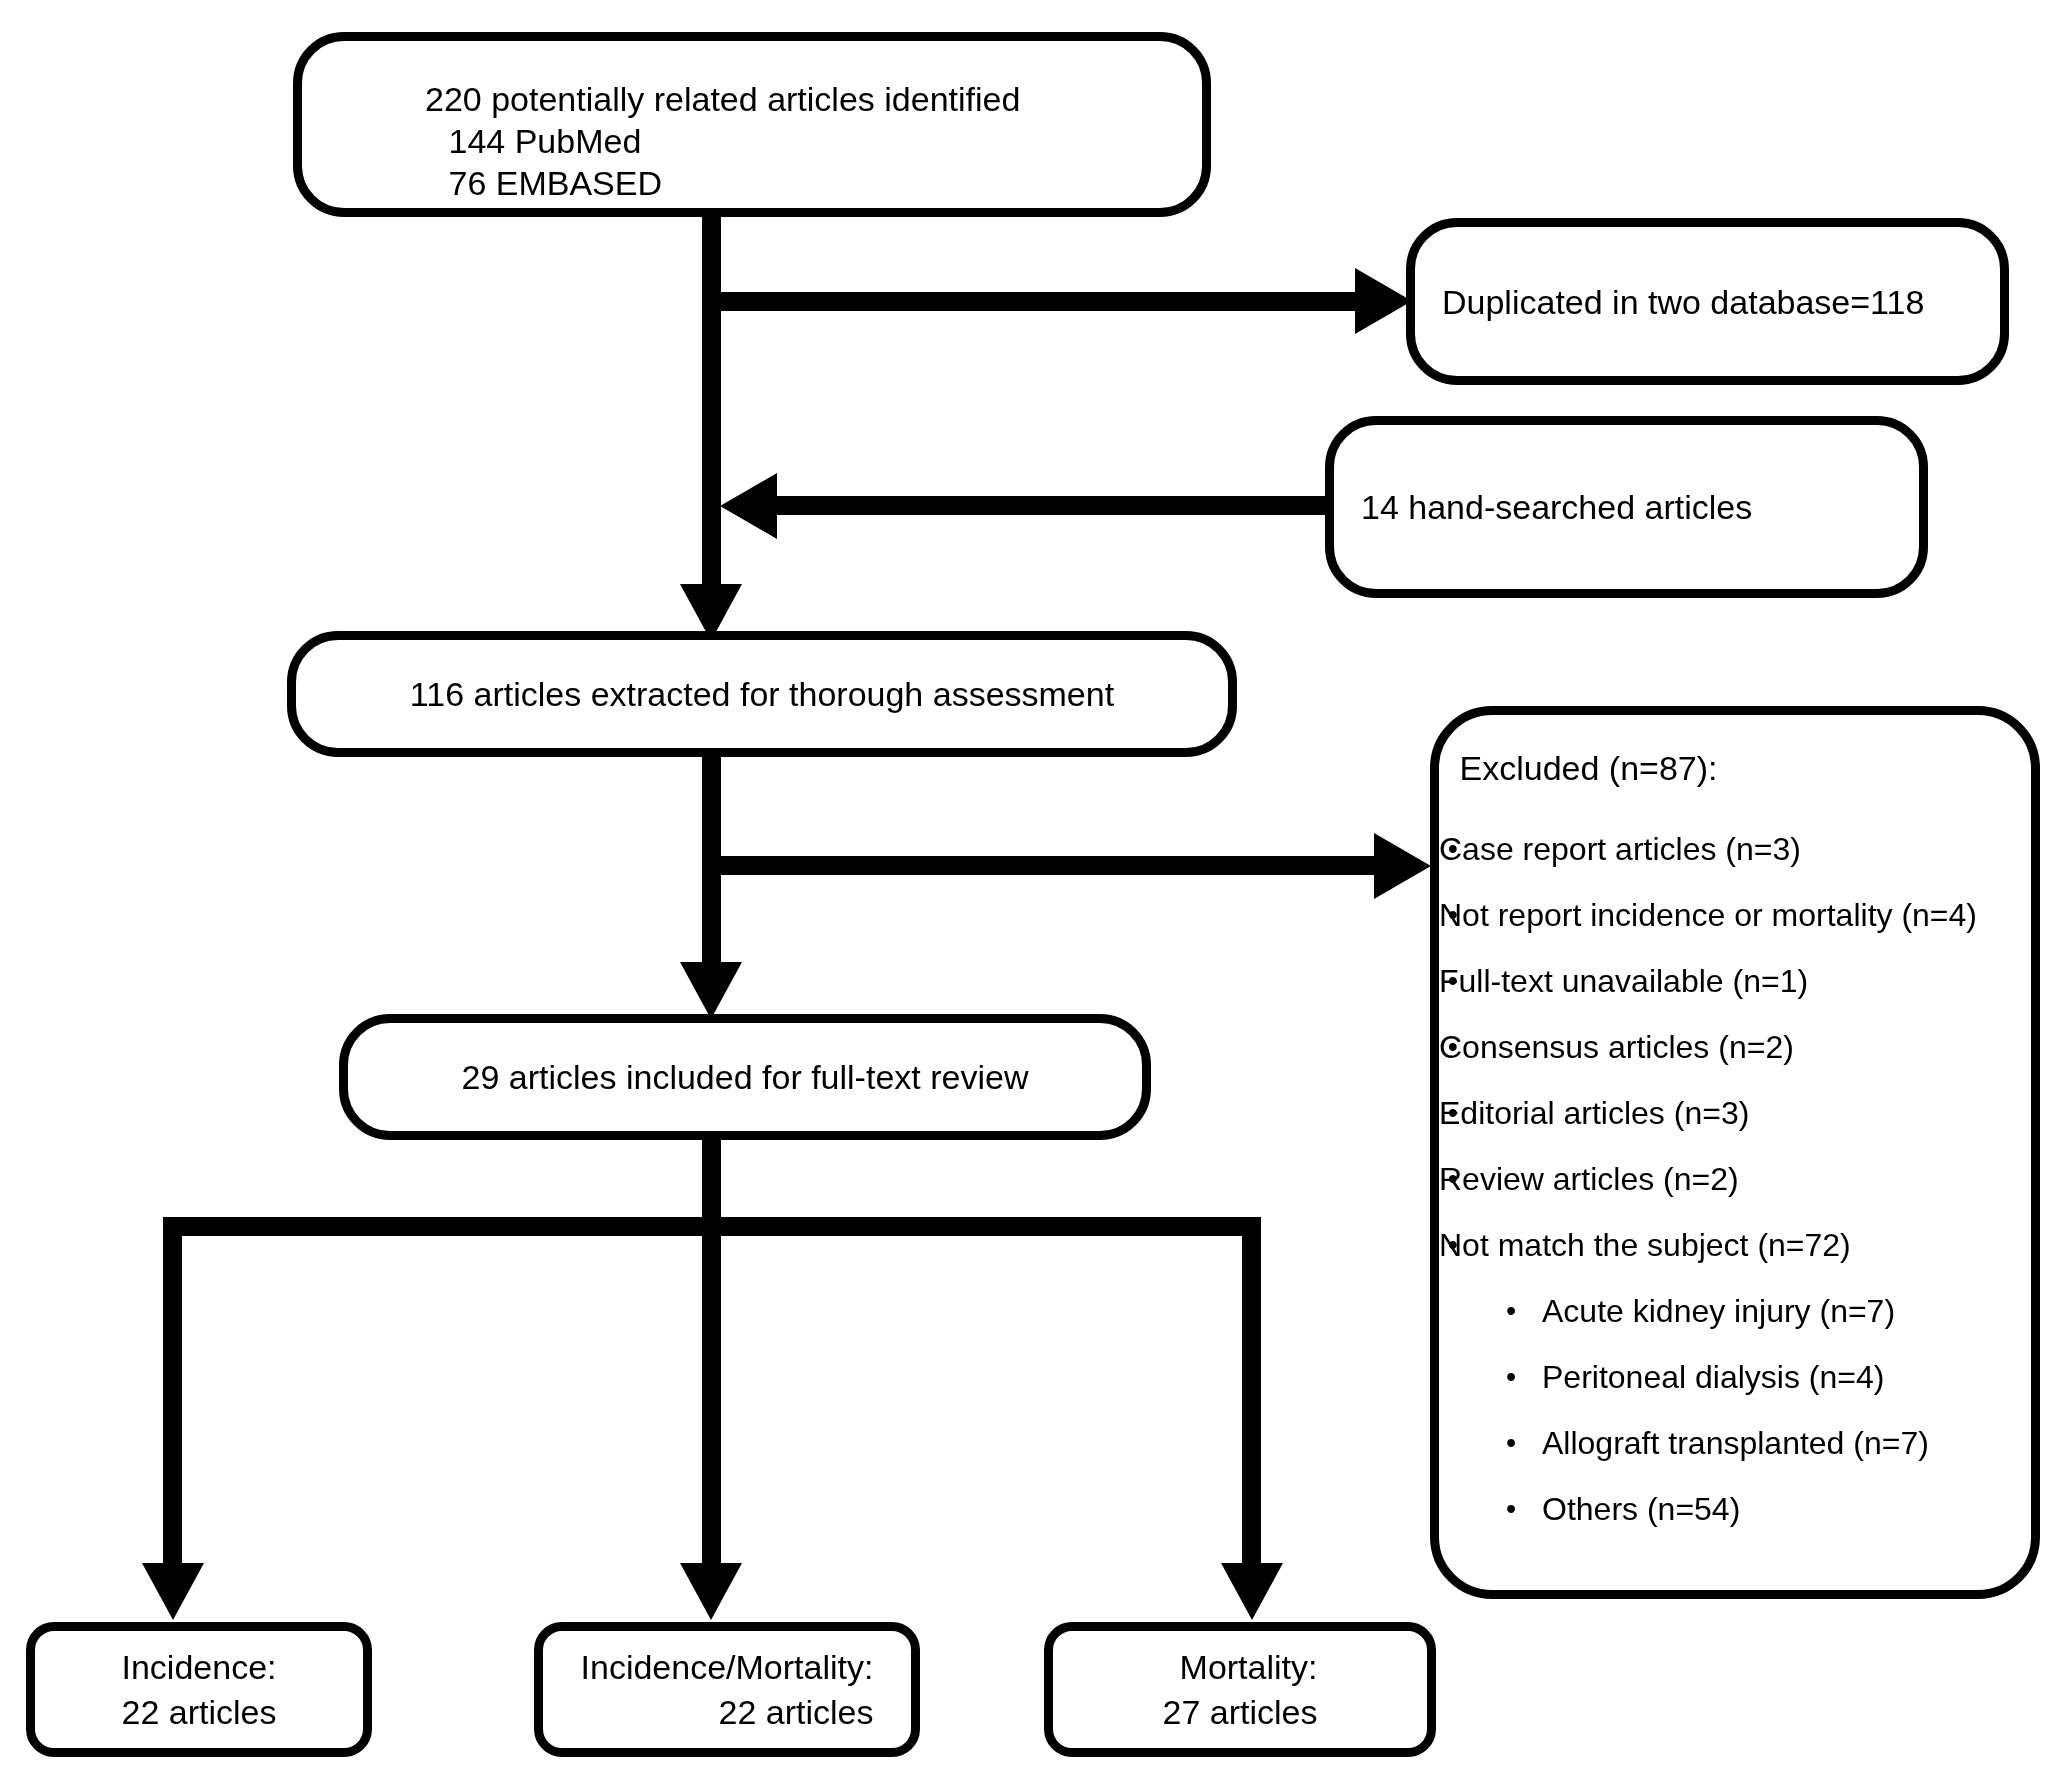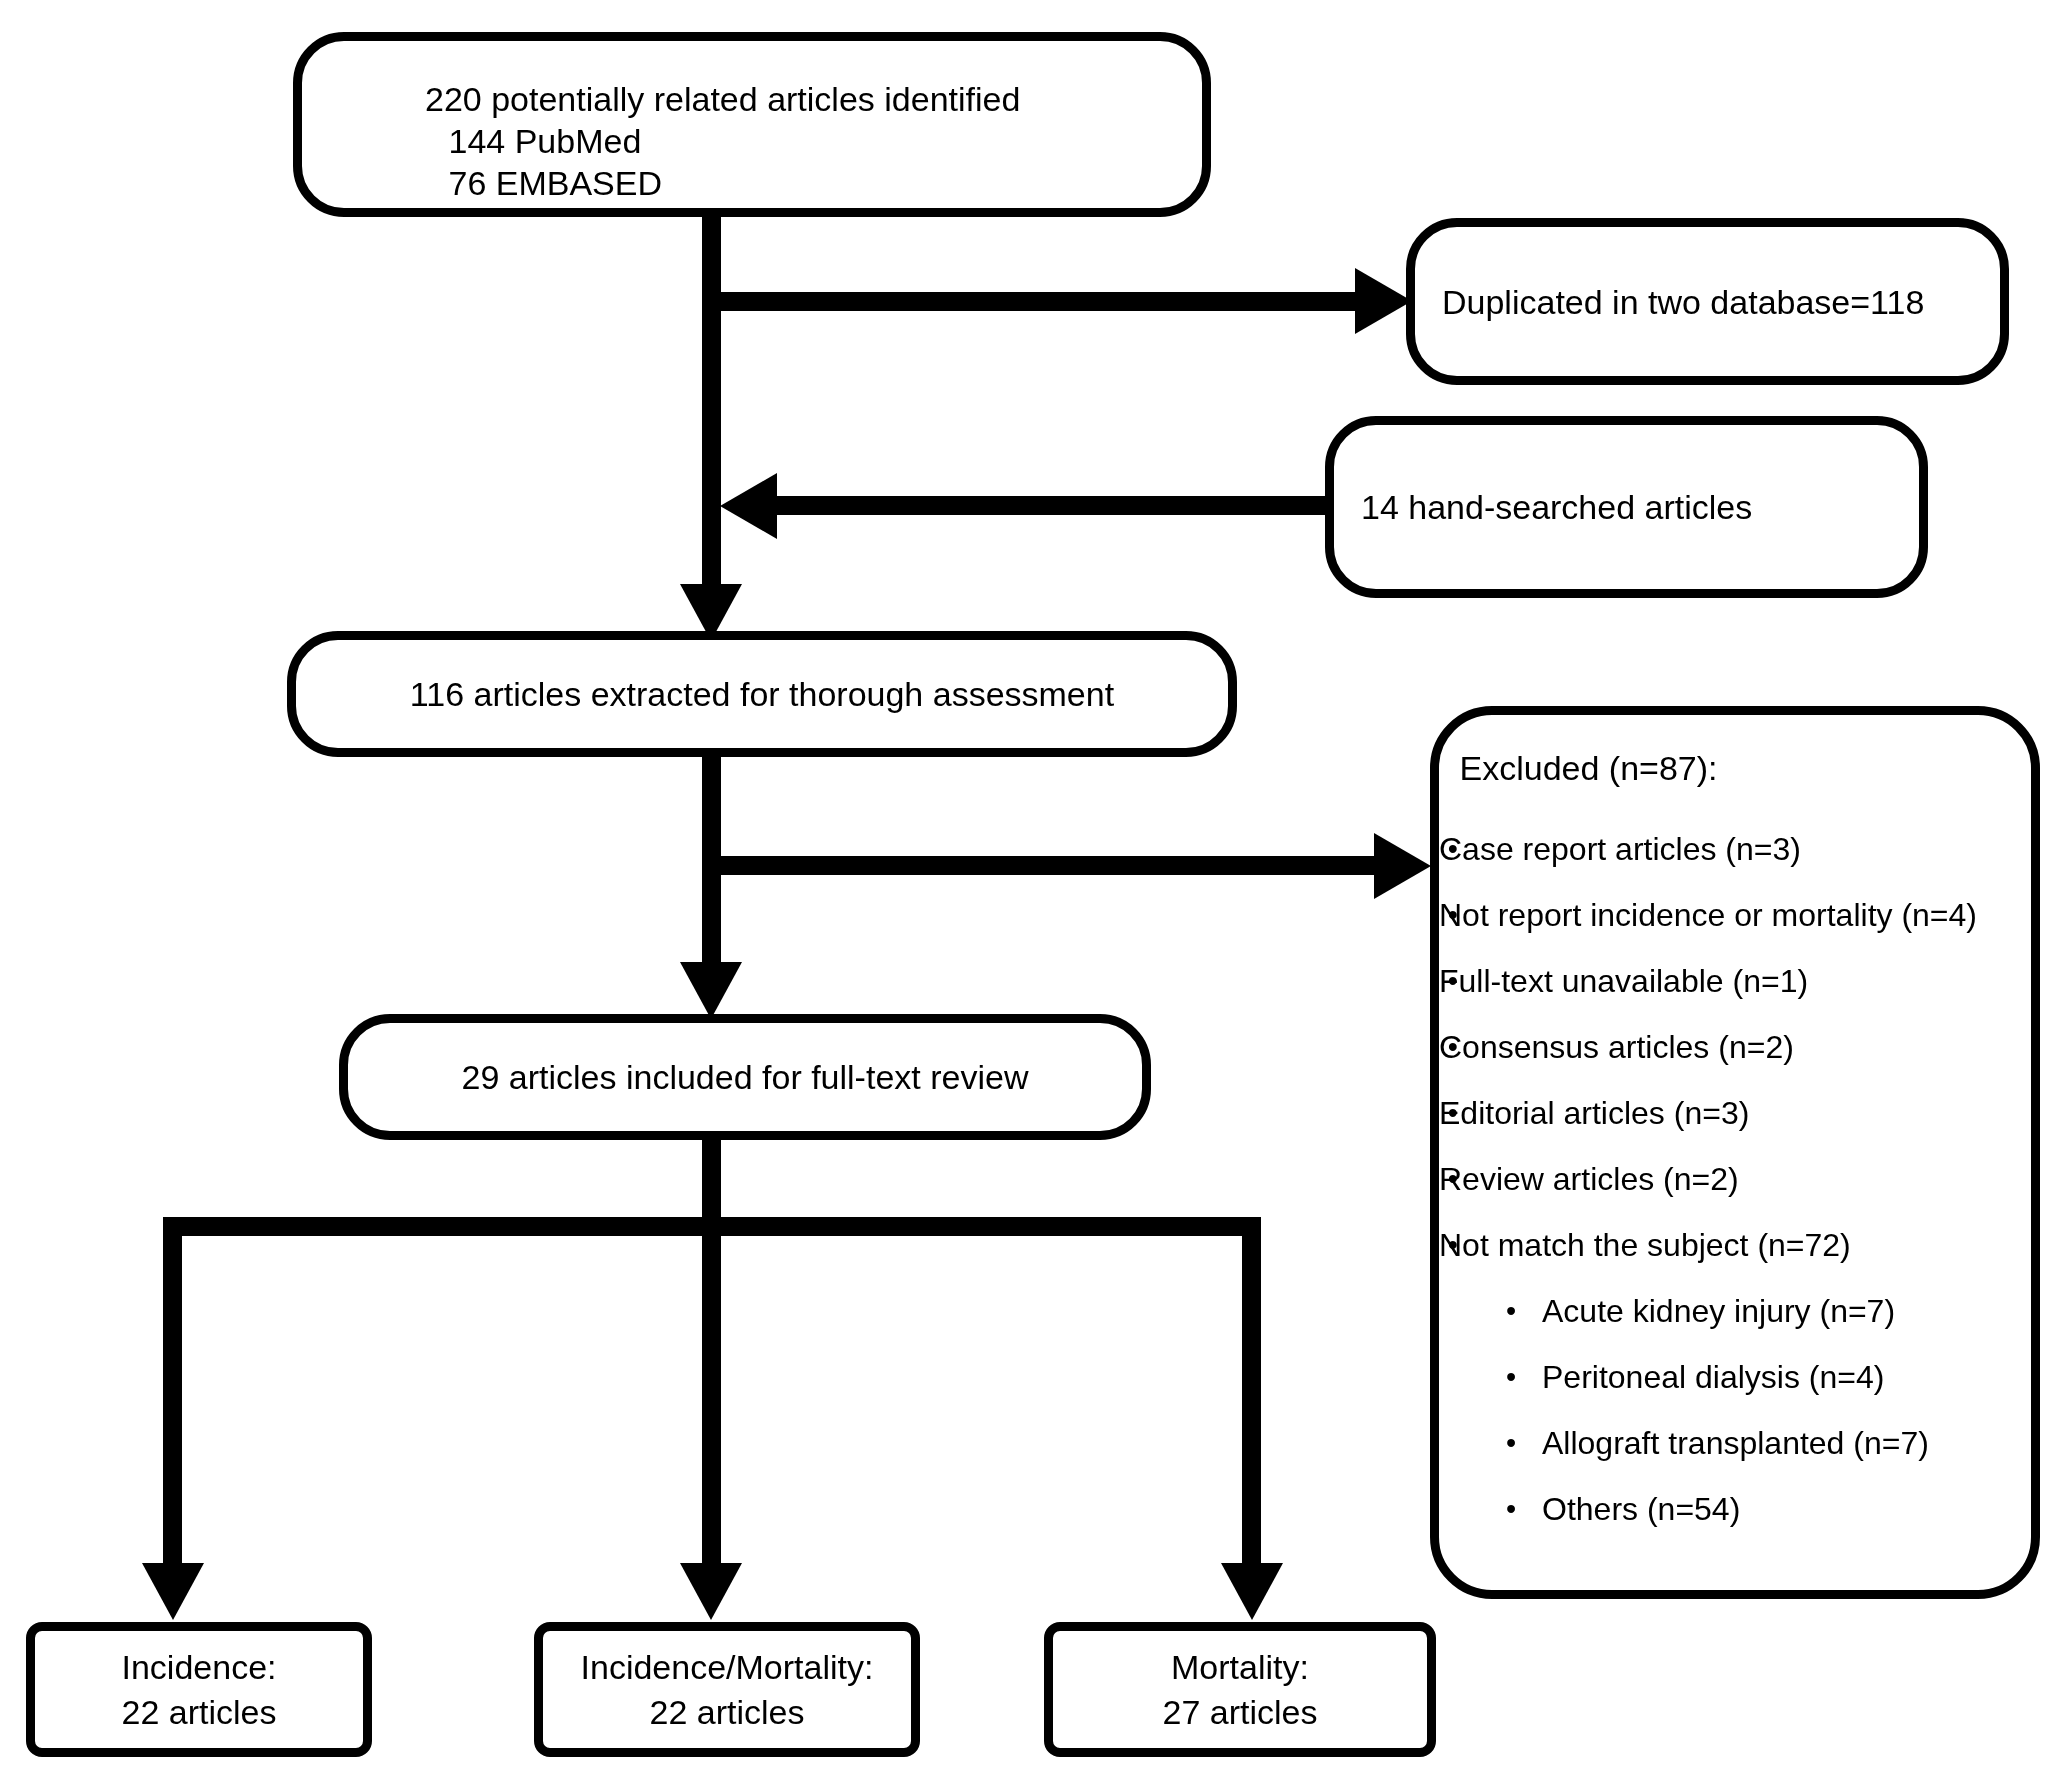--- a/index.html
+++ b/index.html
@@ -20,21 +20,21 @@
     border-radius:51px;
     background:#fff;
     font-size:34px;
     line-height:44px;
     color:#000;
   }
   .box.center{
     display:flex;
     align-items:center;
     justify-content:center;
-    text-align:center;
+    text-align:right;
   }
   .box.vcenter{
     display:flex;
     align-items:center;
     text-align:right;
   }
   
   #box-identified{left:293px; top:32px; width:918px; height:185px; padding:37px 14.7px 0 123px; line-height:42px;}
   #box-identified .sub{margin-left:23.5px;}
   
@@ -66,21 +66,21 @@
     content:"\2022";
     position:absolute;
     left:8.8px;
     top:0;
     font-size:29px;
   }
   .ex-item.lvl2{padding-left:103px;}
   .ex-item.lvl2::before{left:67px;}
   
   .result{
-    border-radius:16px;
+    border-radius:28px;
     line-height:45px;
   }
   #box-incidence{left:26px; top:1622px; width:346px; height:135px;}
   #box-incmort{left:534px; top:1622px; width:386px; height:135px;}
   #box-mortality{left:1044px; top:1622px; width:392px; height:135px;}
   
   .line{position:absolute; background:#000;}
   
   #v-top      {left:702px;  top:198px;  width:19px; height:387px;}
   #v-mid1     {left:702px;  top:754px; width:19px; height:209px;}

